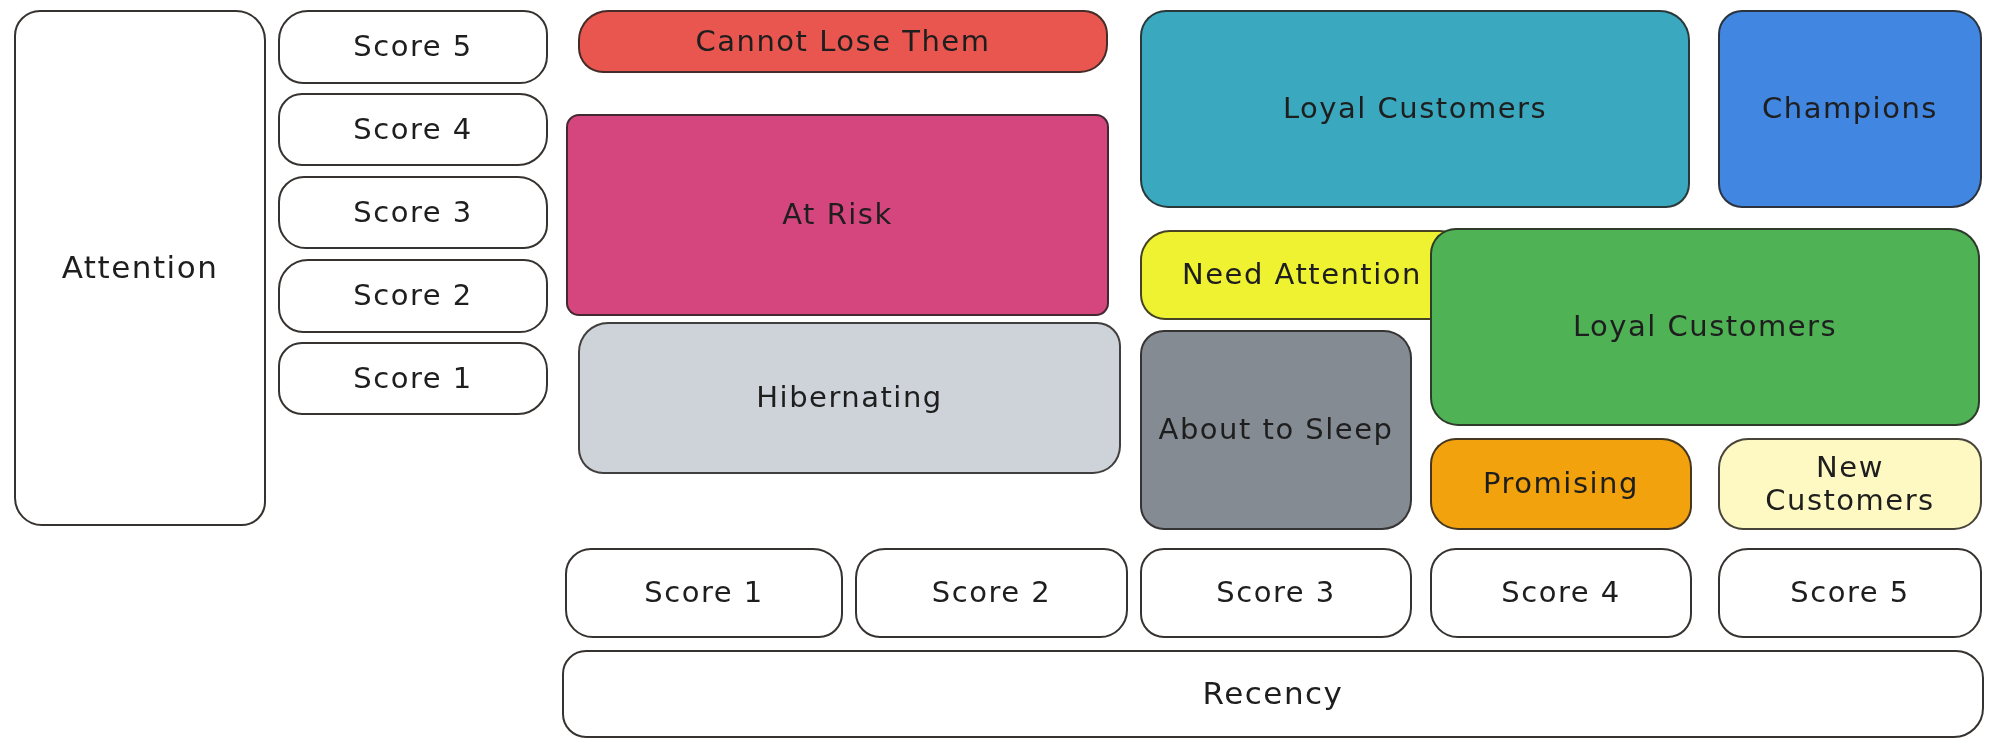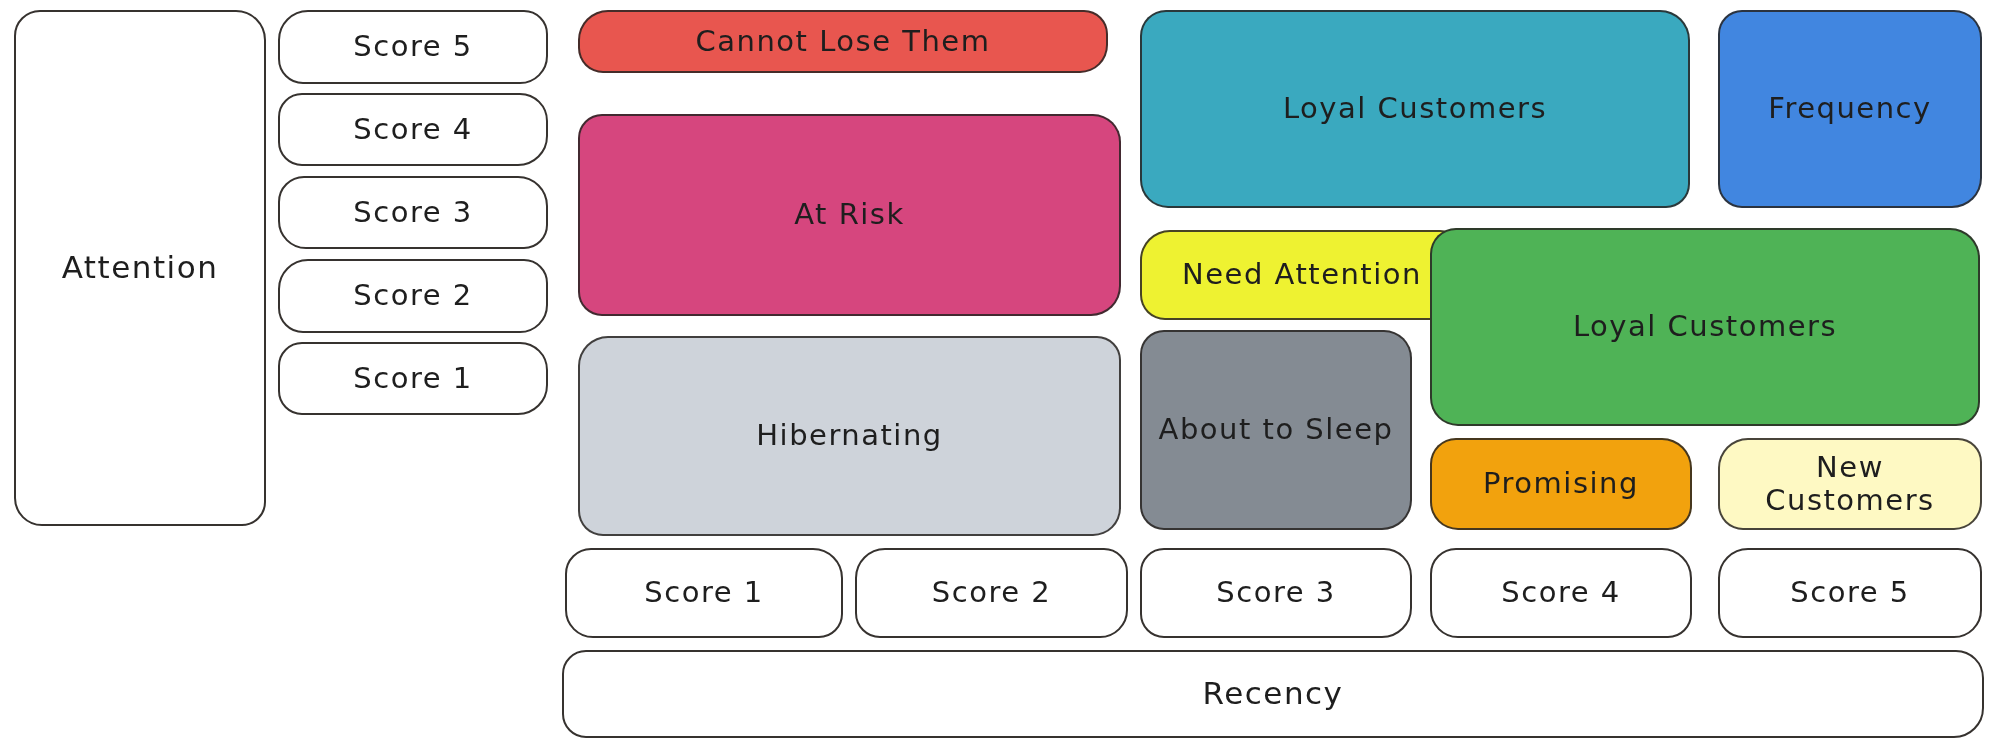--- a/index.html
+++ b/index.html
@@ -42,24 +42,24 @@
   .fs-5           { left: 278px; top: 10px;  width: 270px; height: 74px; }
   .fs-4           { left: 278px; top: 93px;  width: 270px; height: 73px; }
   .fs-3           { left: 278px; top: 176px; width: 270px; height: 73px; }
   .fs-2           { left: 278px; top: 259px; width: 270px; height: 74px; }
   .fs-1           { left: 278px; top: 342px; width: 270px; height: 73px; }
 
   
   .cannot-lose    { left: 578px;  top: 10px;  width: 530px; height: 63px; }
   .loyal-teal     { left: 1140px; top: 10px;  width: 550px; height: 198px; }
   .champions      { left: 1718px; top: 10px;  width: 264px; height: 198px; }
-  .at-risk        { left: 578px;  top: 114px; width: 543px; height: 202px; }
+  .at-risk        { left: 566px;  top: 114px; width: 543px; height: 202px; border-radius: 13px; }
   .need-attention { left: 1140px; top: 230px; width: 324px; height: 90px; }
   .loyal-green    { left: 1430px; top: 228px; width: 550px; height: 198px; }
-  .hibernating    { left: 578px;  top: 336px; width: 543px; height: 200px; }
+  .hibernating    { left: 578px;  top: 322px; width: 543px; height: 152px; }
   .about-sleep    { left: 1140px; top: 330px; width: 272px; height: 200px; }
   .promising      { left: 1430px; top: 438px; width: 262px; height: 92px; }
   .new-customers  { left: 1718px; top: 438px; width: 264px; height: 92px; }
 
   
   .rs-1           { left: 565px;  top: 548px; width: 278px; height: 90px; }
   .rs-2           { left: 855px;  top: 548px; width: 273px; height: 90px; }
   .rs-3           { left: 1140px; top: 548px; width: 272px; height: 90px; }
   .rs-4           { left: 1430px; top: 548px; width: 262px; height: 90px; }
   .rs-5           { left: 1718px; top: 548px; width: 264px; height: 90px; }
@@ -72,21 +72,21 @@
 
   <div class="box r1 freq-axis">Attention</div>
   <div class="box r2 fs-5">Score 5</div>
   <div class="box r3 fs-4">Score 4</div>
   <div class="box r1 fs-3">Score 3</div>
   <div class="box r2 fs-2">Score 2</div>
   <div class="box r3 fs-1">Score 1</div>
 
   <div class="box segment r2 cannot-lose" style="background-color: rgb(232, 86, 79);">Cannot Lose Them</div>
   <div class="box segment r1 loyal-teal" style="background-color: rgb(58, 169, 191);">Loyal Customers</div>
-  <div class="box segment r3 champions" style="background-color: rgb(65, 134, 224);">Frequency</div>
+  <div class="box segment r3 champions" style="background-color: rgb(65, 134, 224);">Champions</div>
   <div class="box segment r3 at-risk" style="background-color: rgb(214, 70, 126);">At Risk</div>
   <div class="box segment r2 need-attention" style="background-color: rgb(238, 242, 49);">Need Attention</div>
   <div class="box segment r1 loyal-green" style="background-color: rgb(79, 179, 86);">Loyal Customers</div>
   <div class="box segment r2 hibernating" style="background-color: rgb(206, 211, 218);">Hibernating</div>
   <div class="box segment r1 promising" style="background-color: rgb(242, 162, 13);">Promising</div>
   <div class="box segment r3 about-sleep" style="background-color: rgb(132, 139, 147);">About to Sleep</div>
   <div class="box segment r2 new-customers" style="background-color: #fef9c3;">New Customers</div>
 
   <div class="box r1 rs-1">Score 1</div>
   <div class="box r2 rs-2">Score 2</div>

